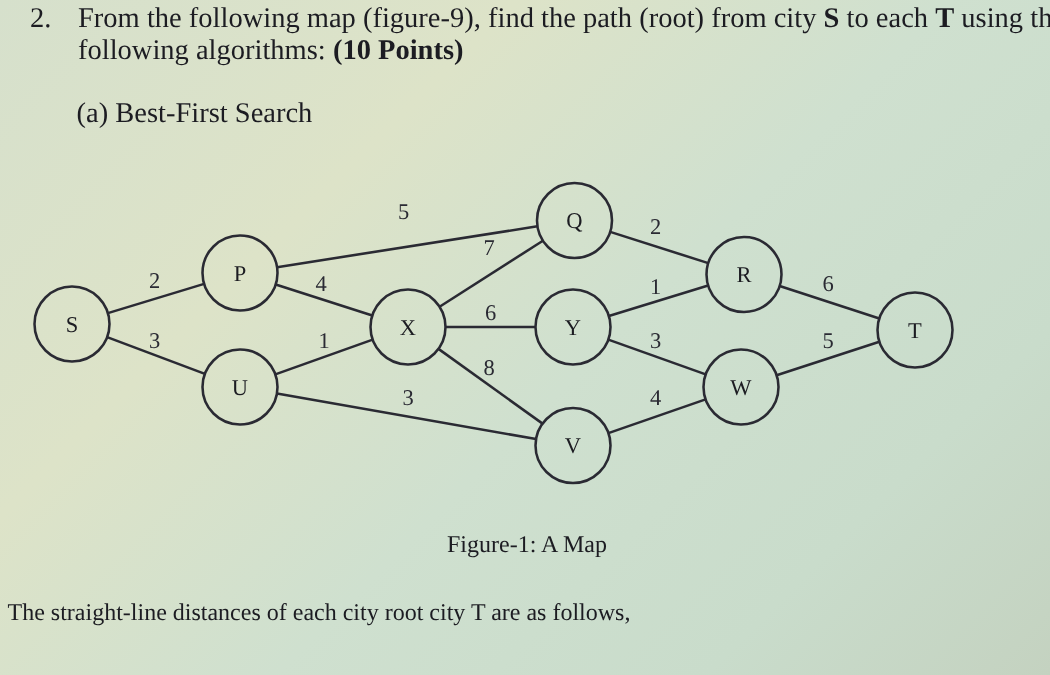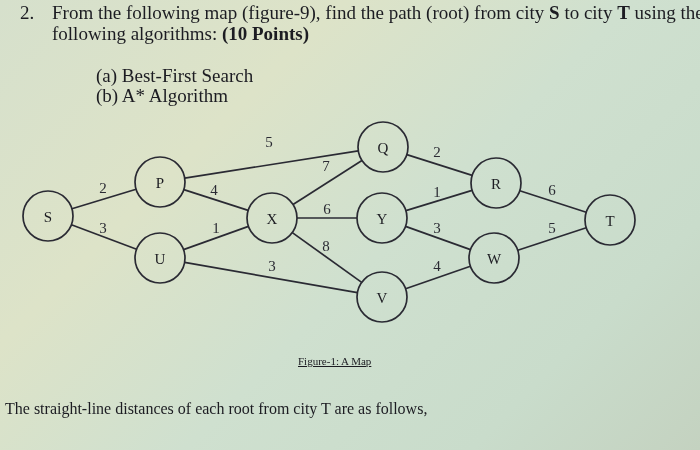--- a/index.html
+++ b/index.html
@@ -11,48 +11,47 @@
     }
     .question {
       position: absolute; left: 20px; top: 2px; width: 680px;
       font-size: 19px; line-height: 21px;
     }
     .q-num { position: absolute; left: 0; top: 0; }
     .q-text { position: absolute; left: 32px; top: 0; width: 660px; }
     .q-text b { font-weight: bold; }
     .sub-list {
       position: absolute; left: 51px; top: 66px;
-      font-size: 19px; line-height: 20px; margin-left: 45px;
+      font-size: 19px; line-height: 20px;
     }
     .sub-item { display: block; }
     svg.graph { position: absolute; left: 0; top: 0; }
     svg.graph .edge { stroke: #2a2a33; stroke-width: 1.7; }
     svg.graph .node { fill: none; stroke: #2a2a33; stroke-width: 1.7; }
     svg.graph .nlabel { font-family: "Liberation Serif", serif; font-size: 15px; fill: #1c1c22; text-anchor: middle; dominant-baseline: central; }
     svg.graph .wlabel { font-family: "Liberation Serif", serif; font-size: 15px; fill: #2a2a33; text-anchor: middle; dominant-baseline: central; }
     .caption {
       position: absolute; left: 298px; top: 355px;
-      font-size: 11px; font-family: "Liberation Serif", serif; text-decoration: underline;
+      font-size: 16px; font-family: "Liberation Serif", serif;
     }
     .sld {
       position: absolute; left: 5px; top: 400px; width: 690px;
       font-size: 16px; line-height: 18px;
     }
   </style>
 </head>
 <body>
 
 <div class="question">
   <span class="q-num">2.</span>
-  <span class="q-text"><span>From the following map (figure-9), find the path (root) from city </span><b>S</b><span> to city </span><b>T</b><span> using the following algorithms: </span><b>(10 Points)</b></span>
+  <span class="q-text"><span>From the following map (figure-9), find the path (root) from city </span><b>S</b><span> to each </span><b>T</b><span> using the following algorithms: </span><b>(10 Points)</b></span>
 </div>
 
 <div class="sub-list">
   <span class="sub-item">(a) Best-First Search</span>
-  <span class="sub-item">(b) A* Algorithm</span>
 </div>
 
 <svg class="graph" width="700" height="450" viewBox="0 0 700 450">
   <g id="edges">
       <line x1="71.92201441606932" y1="208.73795990940752" x2="136.07798558393068" y2="189.26204009059248" class="edge"></line>
       <line x1="71.40822943922612" y1="224.7780860397098" x2="136.59177056077388" y2="249.2219139602902" class="edge"></line>
       <line x1="184.69765560551932" y1="178.12368633994092" x2="358.3023443944807" y2="150.87631366005908" class="edge"></line>
       <line x1="183.8007140321316" y1="189.65022951032802" x2="248.1992859678684" y2="210.34977048967198" class="edge"></line>
       <line x1="183.54354778987093" y1="249.5915900750461" x2="248.45645221012907" y2="226.4084099249539" class="edge"></line>
       <line x1="184.62293140767716" y1="262.3256501121595" x2="357.3770685923228" y2="292.6743498878405" class="edge"></line>
@@ -123,14 +122,14 @@
       <g>
         <circle cx="610" cy="220" r="25" class="node"></circle>
         <text x="610" y="221" class="nlabel">T</text>
       </g>
     </g>
 </svg>
 
 <div class="caption">Figure-1: A Map</div>
 
 <div class="sld">
-  <div>The straight-line distances of each root from city T are as follows,</div>
+  <div>The straight-line distances of each city root city T are as follows,</div>
 </div>
 
 </body></html>

